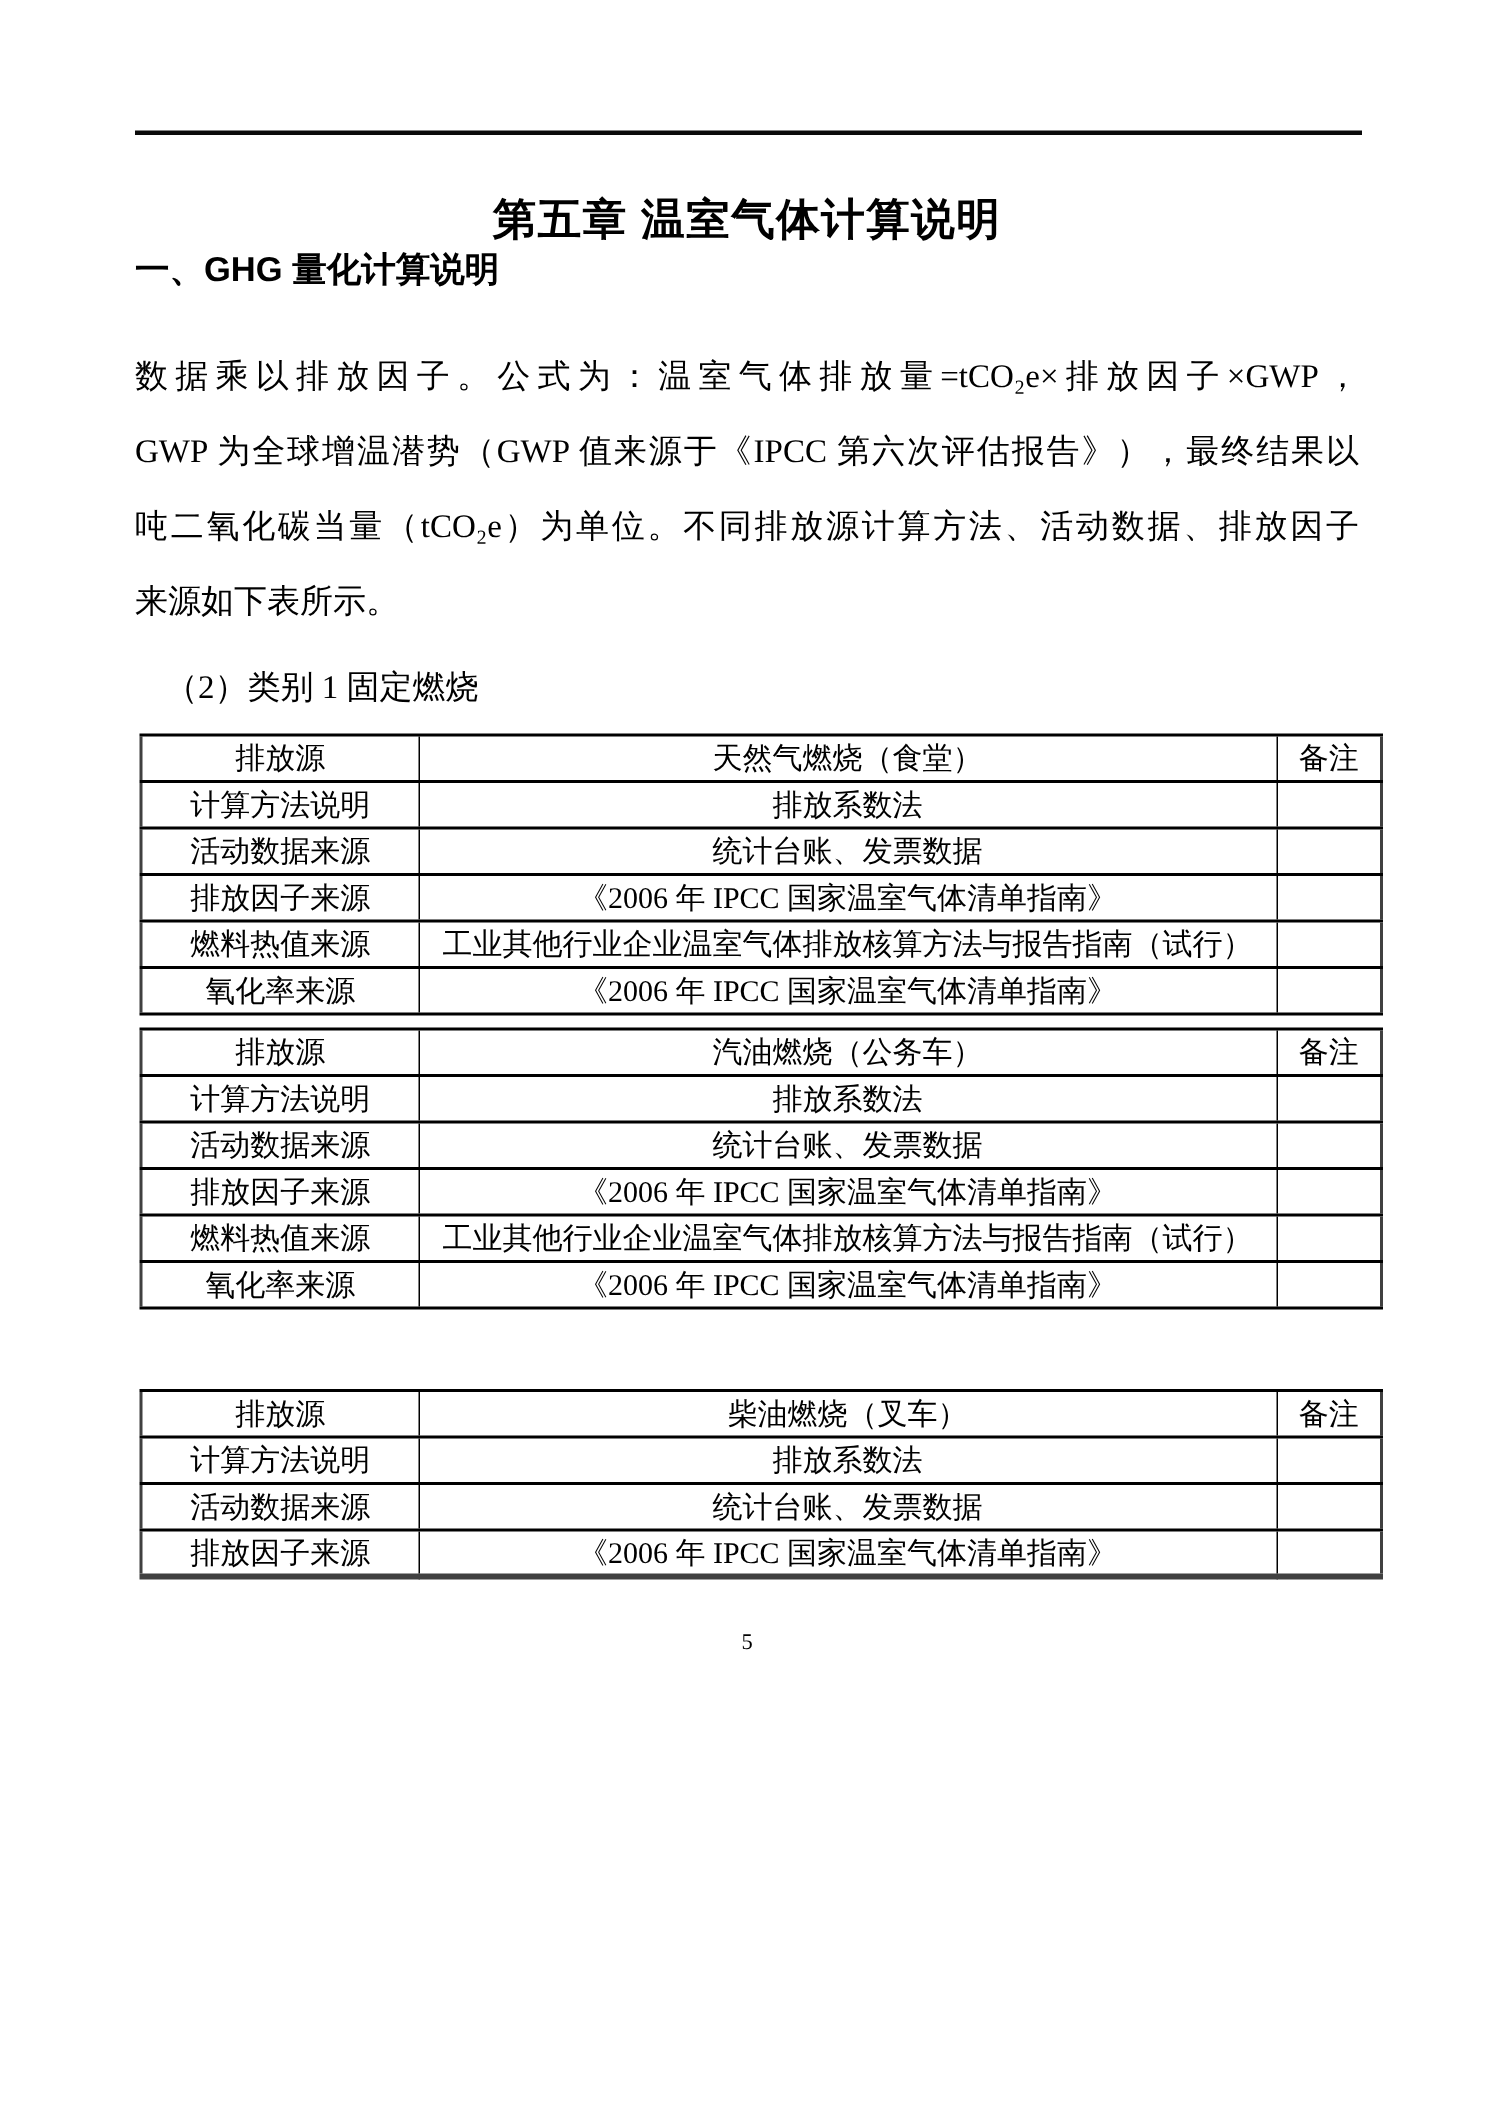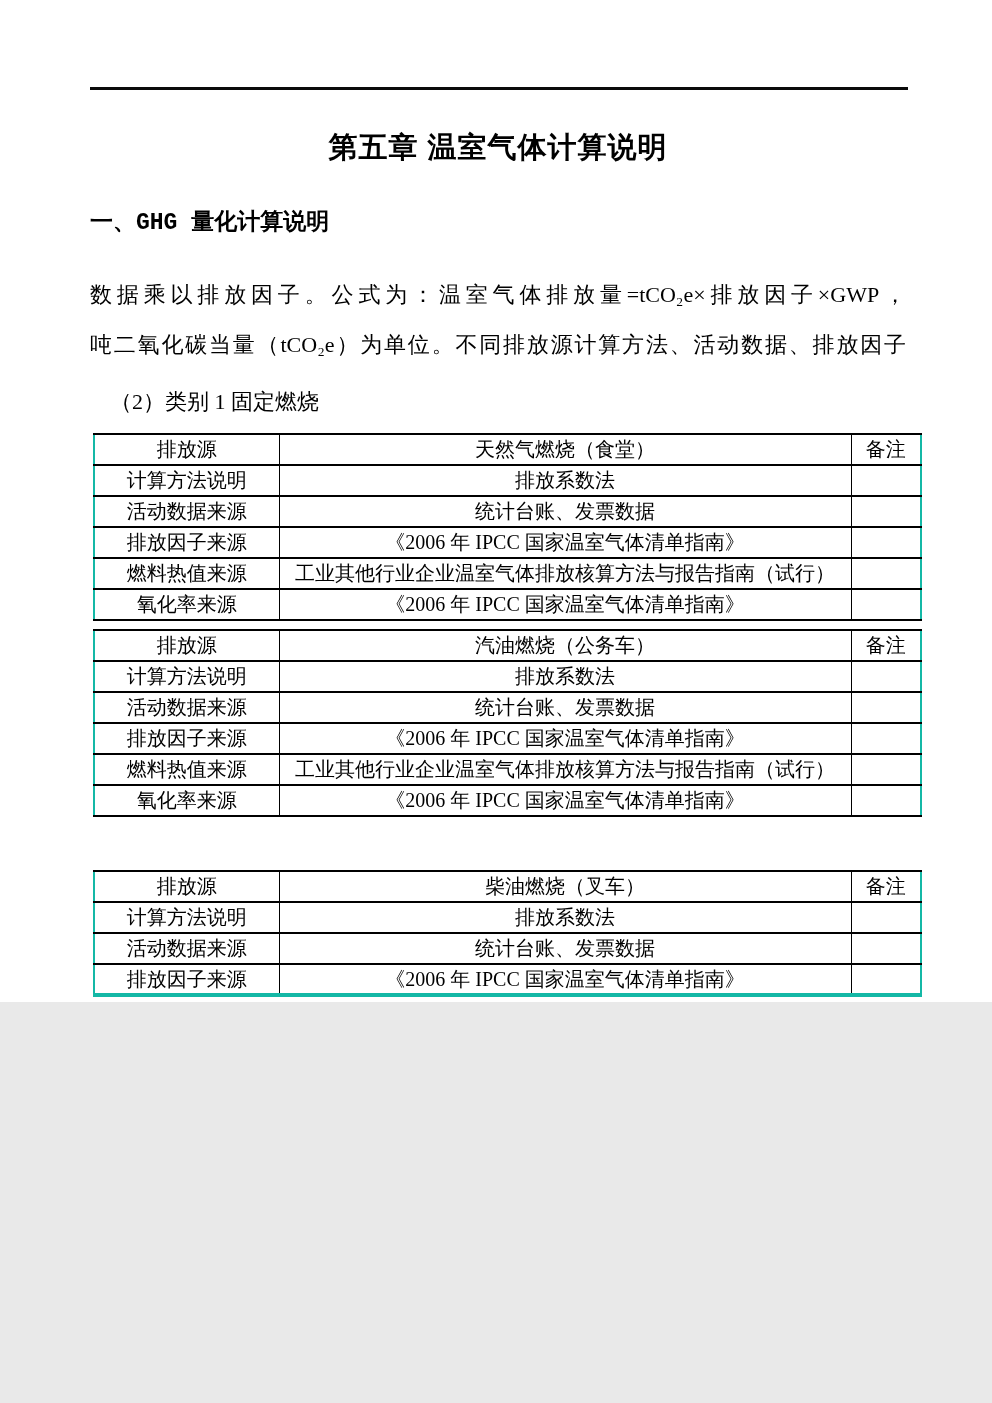--- a/index.html
+++ b/index.html
@@ -1,42 +1,41 @@
 <!DOCTYPE html>
 <html><head>
 <meta charset="utf-8">
 <style>
   * { margin: 0; padding: 0; box-sizing: border-box; }
   html, body { background: #e9e9e9; }
   body { font-family: "Liberation Serif", "DejaVu Serif", serif; color: #000; }
   .page {
     position: relative;
-    width: 992px; height: 1002px;
+    width: 992px; height: 1403px;
     margin: 0 auto;
     background: #ffffff;
     padding: 0 86px 0 90px;
     overflow: hidden;
   }
   .header-rule {
     margin-top: 87px;
     width: 818px;
     border-top: 3px solid #0a0a0a;
   }
   .doc-title {
     margin-top: 40px;
     text-align: center;
     font-family: "Liberation Sans", "DejaVu Sans", sans-serif;
     font-weight: bold;
     font-size: 29px;
     line-height: 34px;
     letter-spacing: 1px;
   }
   .section-heading {
-    margin-top: 44px;
-    font-family: Liberation Mono, monospace;
+    font-family: Liberation Sans, sans-serif;
     font-weight: bold;
     font-size: 23px;
     line-height: 30px;
   }
   .intro { margin-top: 32px; width: 816px; }
   .intro .line {
     font-size: 22px;
     line-height: 50px;
     white-space: nowrap;
   }
@@ -67,21 +66,21 @@
     border: 1px solid #000;
     border-top-width: 2px;
     border-bottom-width: 2px;
     height: 31px;
     text-align: center;
     vertical-align: middle;
     padding: 0 4px;
     overflow: hidden;
     white-space: nowrap;
   }
-  .emissions-table { border: 2px solid #14b8a6; }
+  .emissions-table { border: 2px solid #404040; }
   .tbl-3 { border-bottom-width: 4px; }
   .col-label { width: 185px; }
   .col-value { width: 572px; }
   .col-note  { width: 70px; }
   .page-number {
     margin-top: 33px;
     text-align: center;
     font-size: 15px;
     line-height: 18px;
   }
@@ -92,21 +91,23 @@
 <div class="page">
 
   <div class="header-rule"></div>
 
   <h1 class="doc-title">第五章 温室气体计算说明</h1>
 
   <h2 class="section-heading">一、GHG 量化计算说明</h2>
 
   <div class="intro">
     <div class="line fill">数据乘以排放因子。公式为：温室气体排放量=tCO₂e×排放因子×GWP，</div>
+    <div class="line fill">GWP 为全球增温潜势（GWP 值来源于《IPCC 第六次评估报告》），最终结果以</div>
     <div class="line fill">吨二氧化碳当量（tCO₂e）为单位。不同排放源计算方法、活动数据、排放因子</div>
+    <div class="line">来源如下表所示。</div>
   </div>
 
   <p class="table-caption caption-1">（2）类别 1 固定燃烧</p>
 
   <table class="emissions-table tbl-1">
     <colgroup>
         <col class="col-label">
         <col class="col-value">
         <col class="col-note">
       </colgroup>

